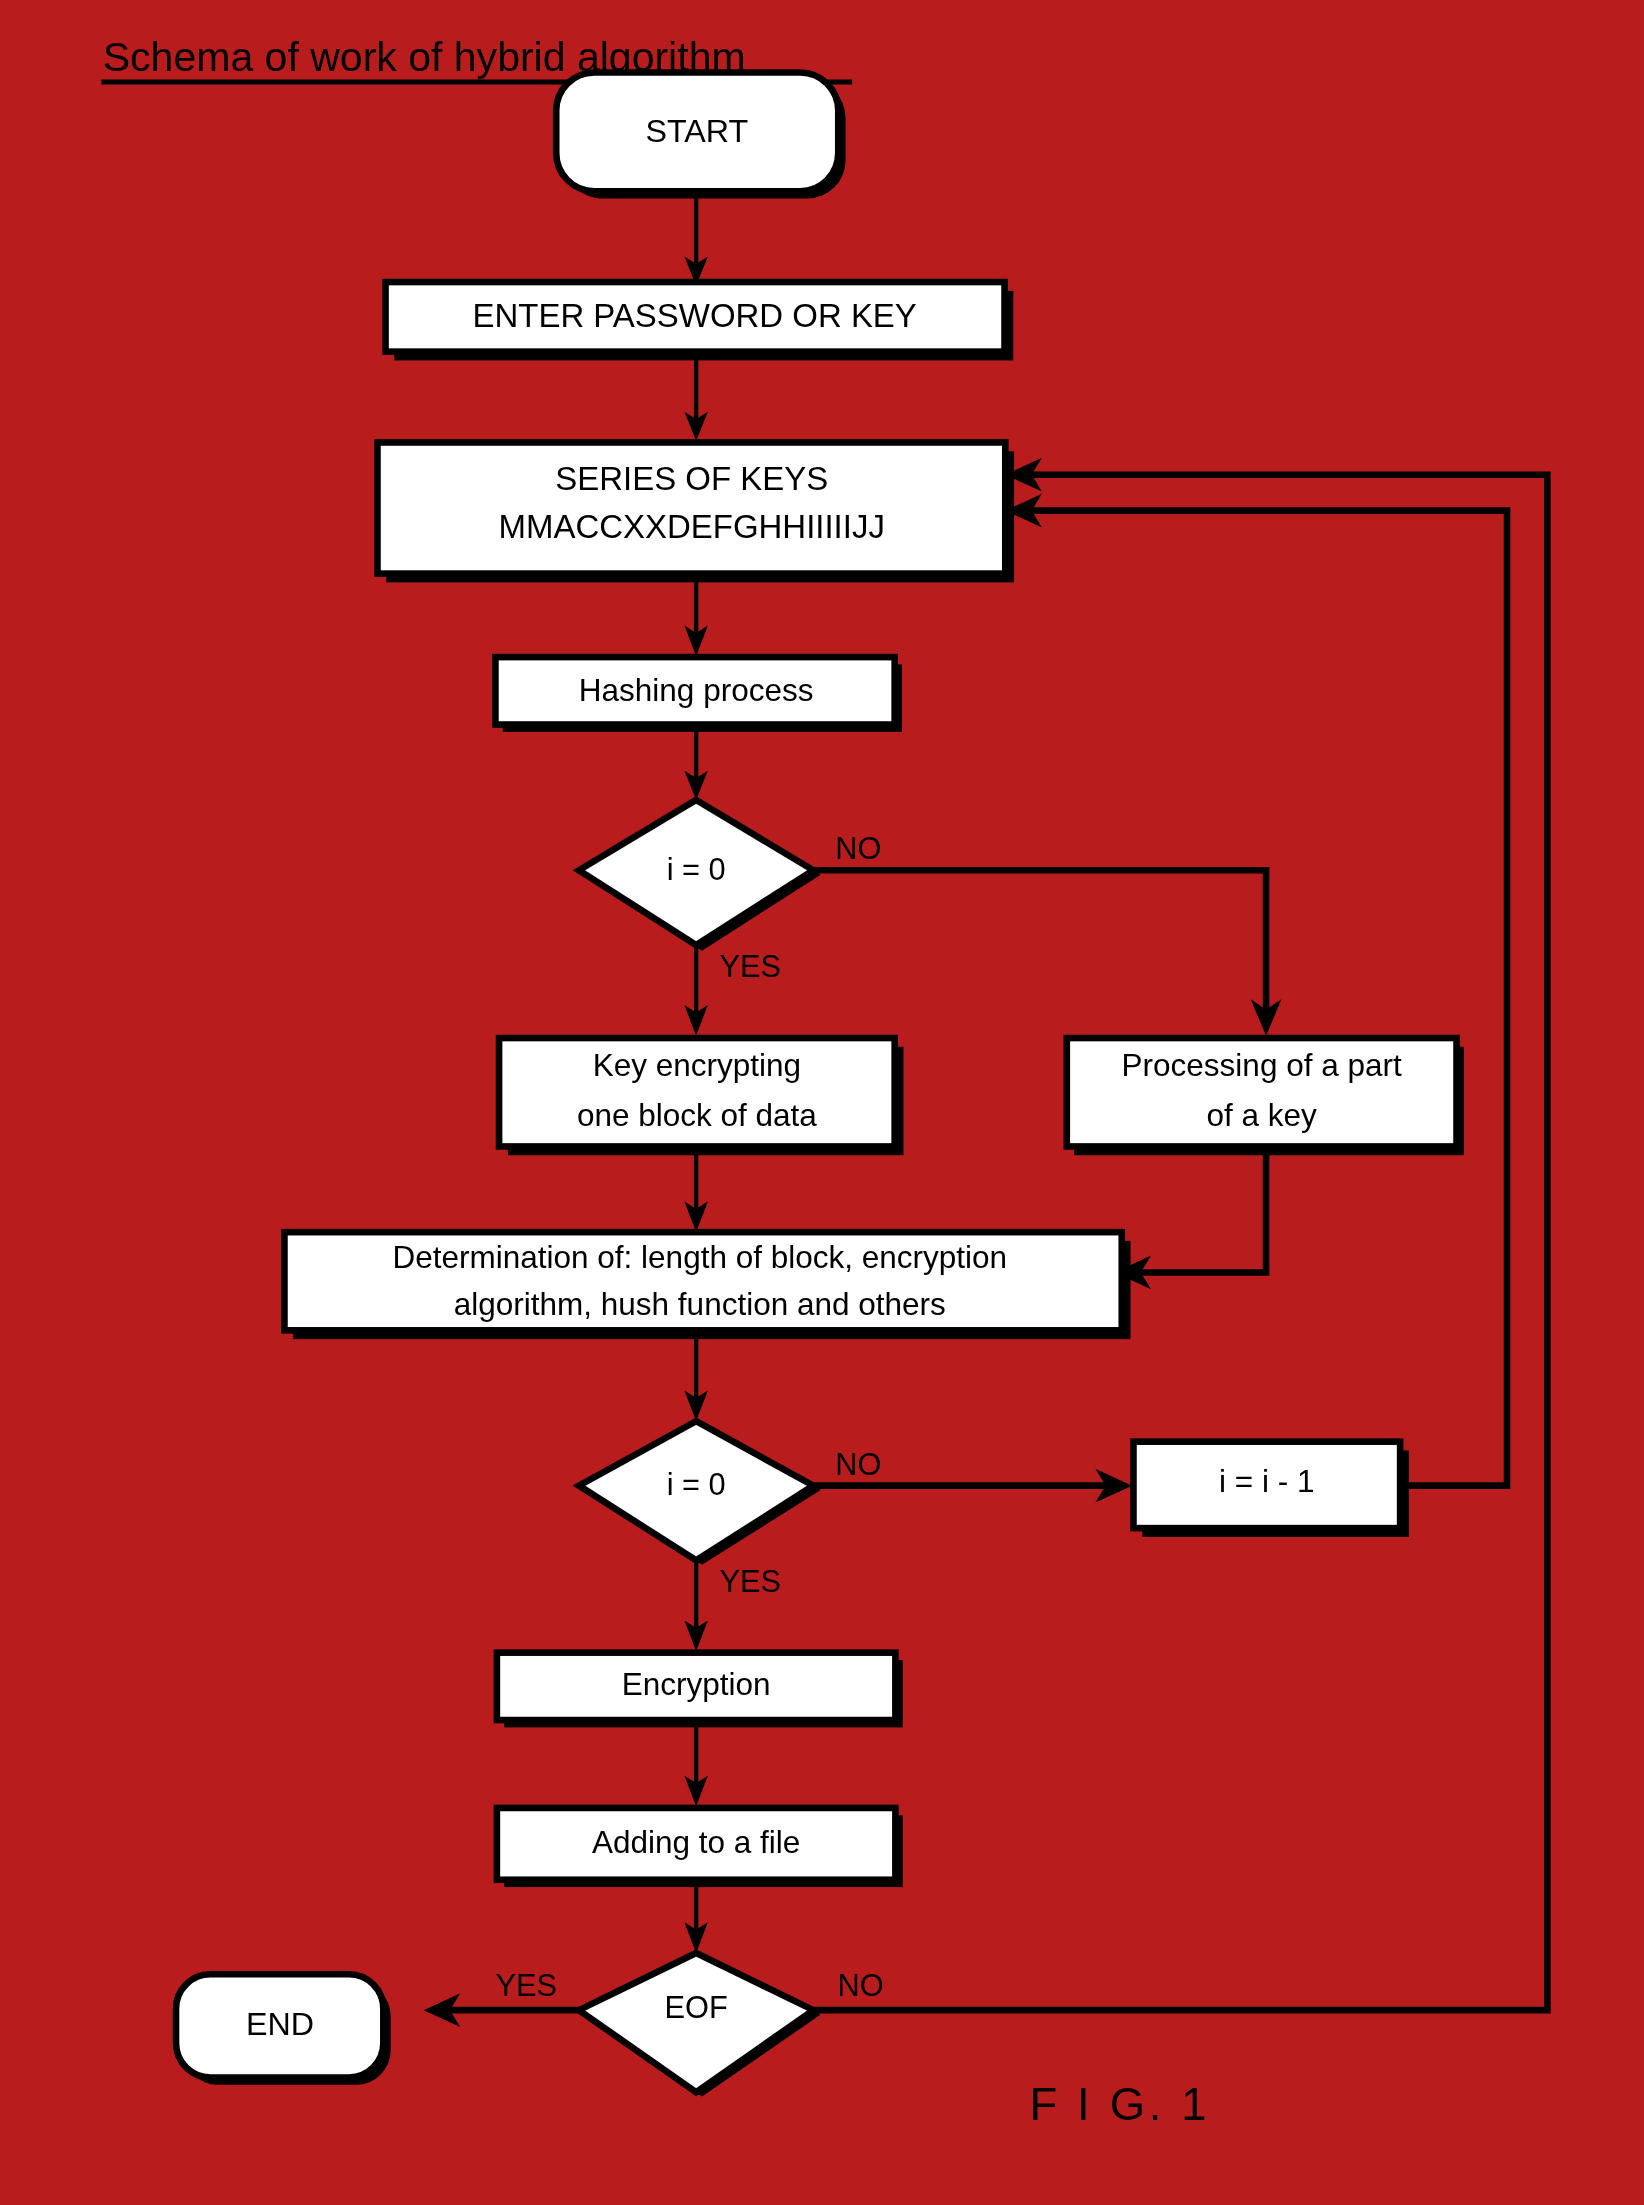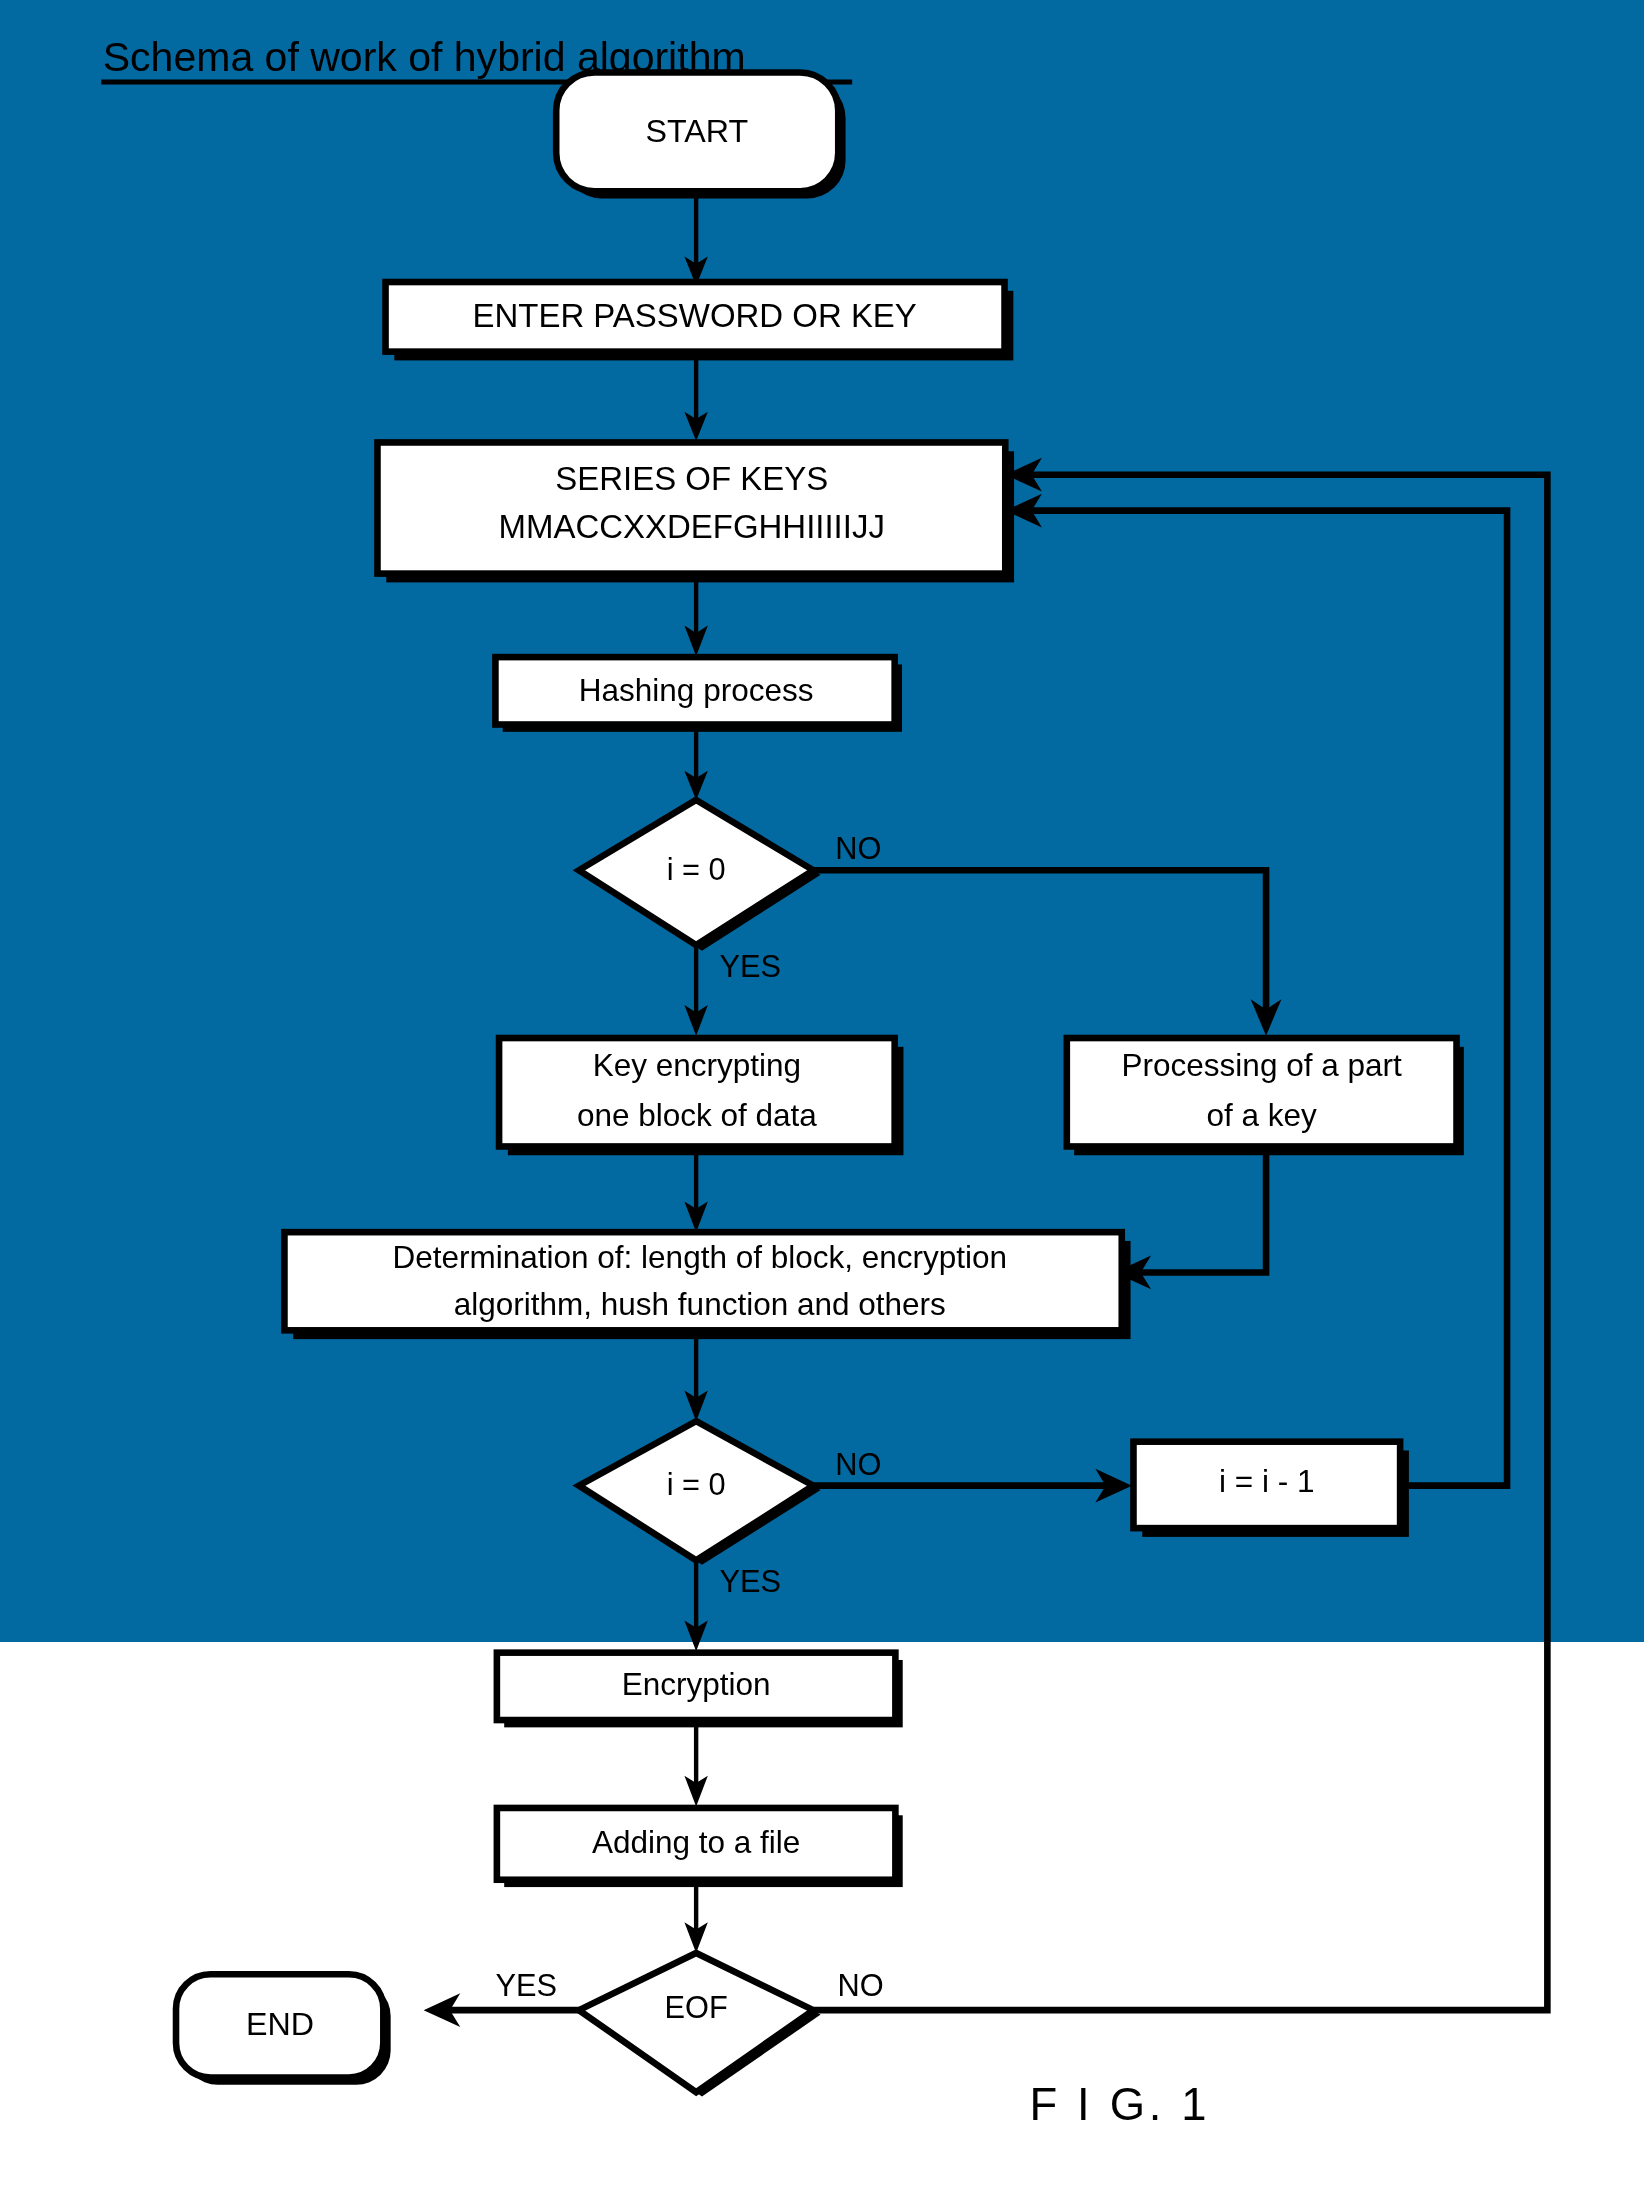--- a/index.html
+++ b/index.html
@@ -9,22 +9,22 @@
   }
   body {
     width: 1645px;
     height: 2205px;
     font-family: "Liberation Sans", sans-serif;
     overflow: hidden;
   }
   #figure-root {
     position: relative;
     width: 1645px;
-    height: 1642px;
-    background: #0369a1;
+    height: 2205px;
+    background: #b91c1c;
   }
   svg.flow {
     position: absolute;
     left: 0;
     top: 0;
     width: 1645px;
     height: 2205px;
   }
   .node-fill { fill: #ffffff; }
   .node-stroke { stroke: #000000; fill: none; }

